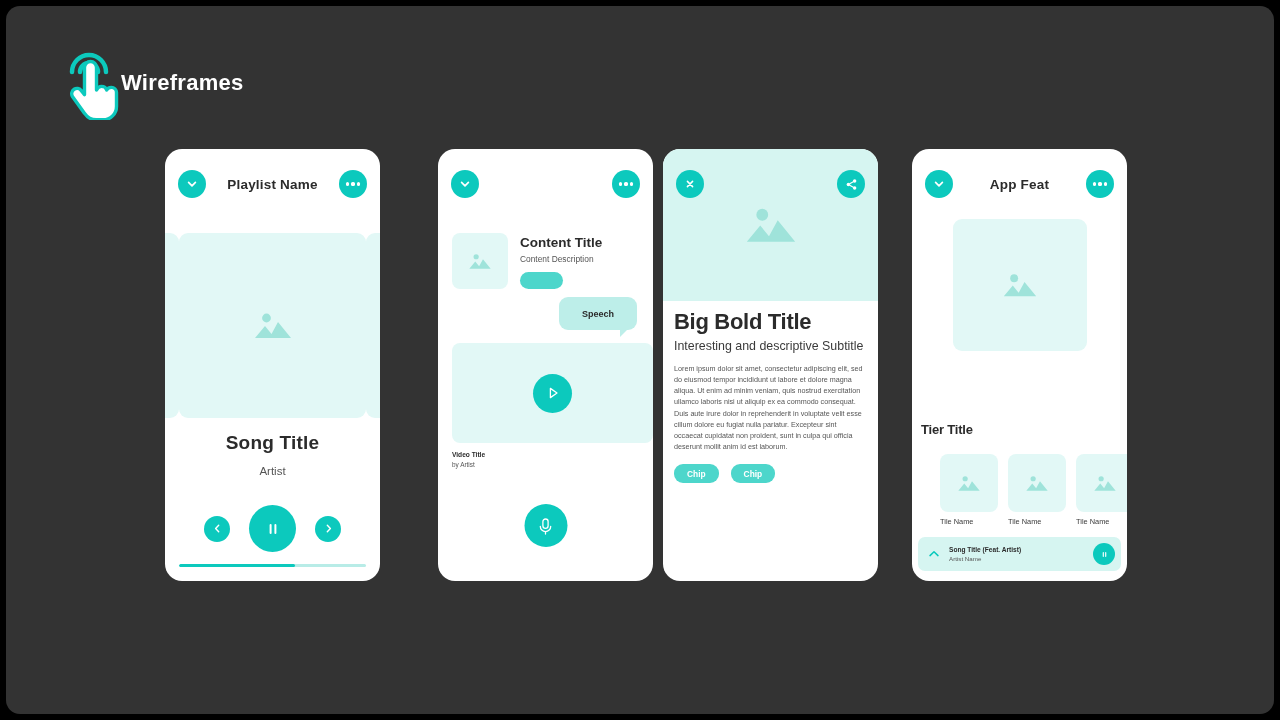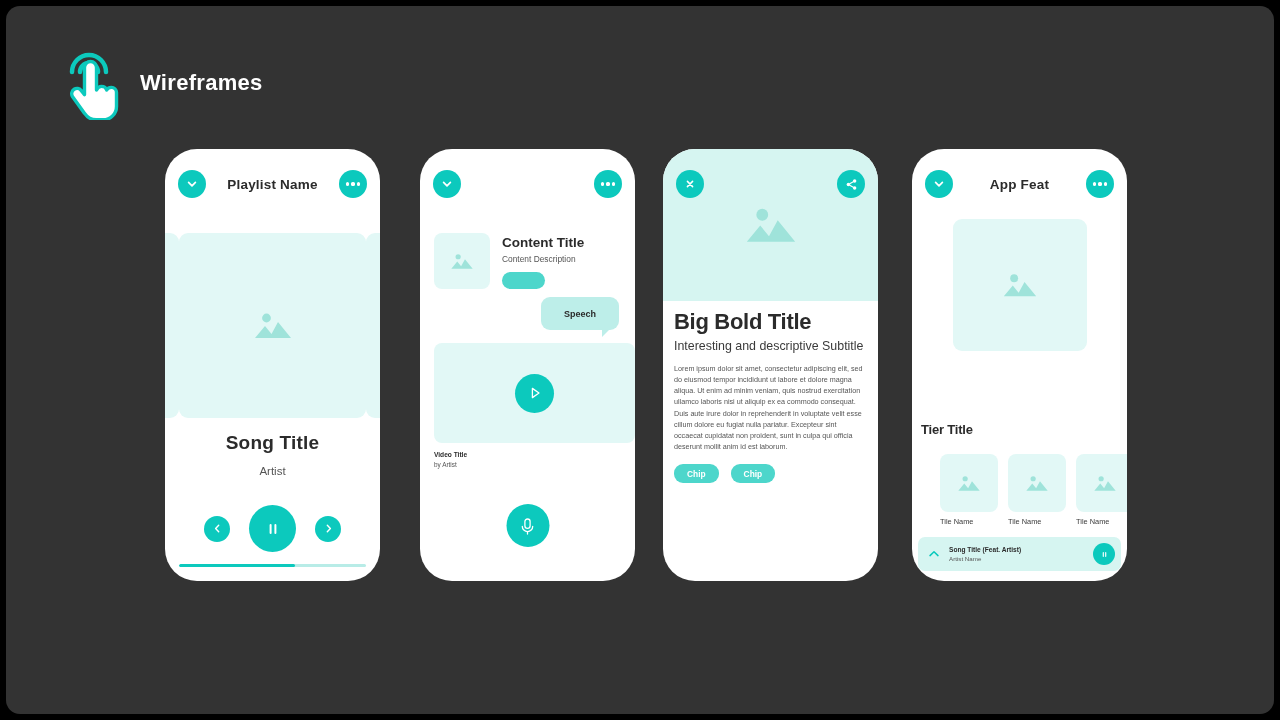--- a/index.html
+++ b/index.html
@@ -17,42 +17,42 @@
     width: 1268px; height: 708px;
     background: #333333;
     border-radius: 14px;
     overflow: hidden;
   }
 
   
   #brand {
     position: absolute;
     left: 56px; top: 40px;
-    display: flex; align-items: center; gap: 20px;
+    display: flex; align-items: center; gap: 1px;
   }
   #brand-icon { width: 58px; height: 74px; display: block; }
   #brand-title {
     color: #ffffff;
     font-size: 22px;
     font-weight: bold;
     letter-spacing: 0.3px;
     white-space: nowrap;
   }
 
   
   .phone {
     position: absolute;
     top: 143px;
     width: 215px; height: 432px;
     background: #ffffff;
-    border-radius: 32px;
+    border-radius: 17px;
     overflow: hidden;
   }
   #phone-1 { left: 159px; }
-  #phone-2 { left: 414px; }
+  #phone-2 { left: 432px; }
   #phone-3 { left: 657px; }
   #phone-4 { left: 906px; }
 
   
   .circle-btn {
     border-radius: 50%;
     background: #0cc9bd;
     display: flex; align-items: center; justify-content: center;
     flex: 0 0 auto;
   }

